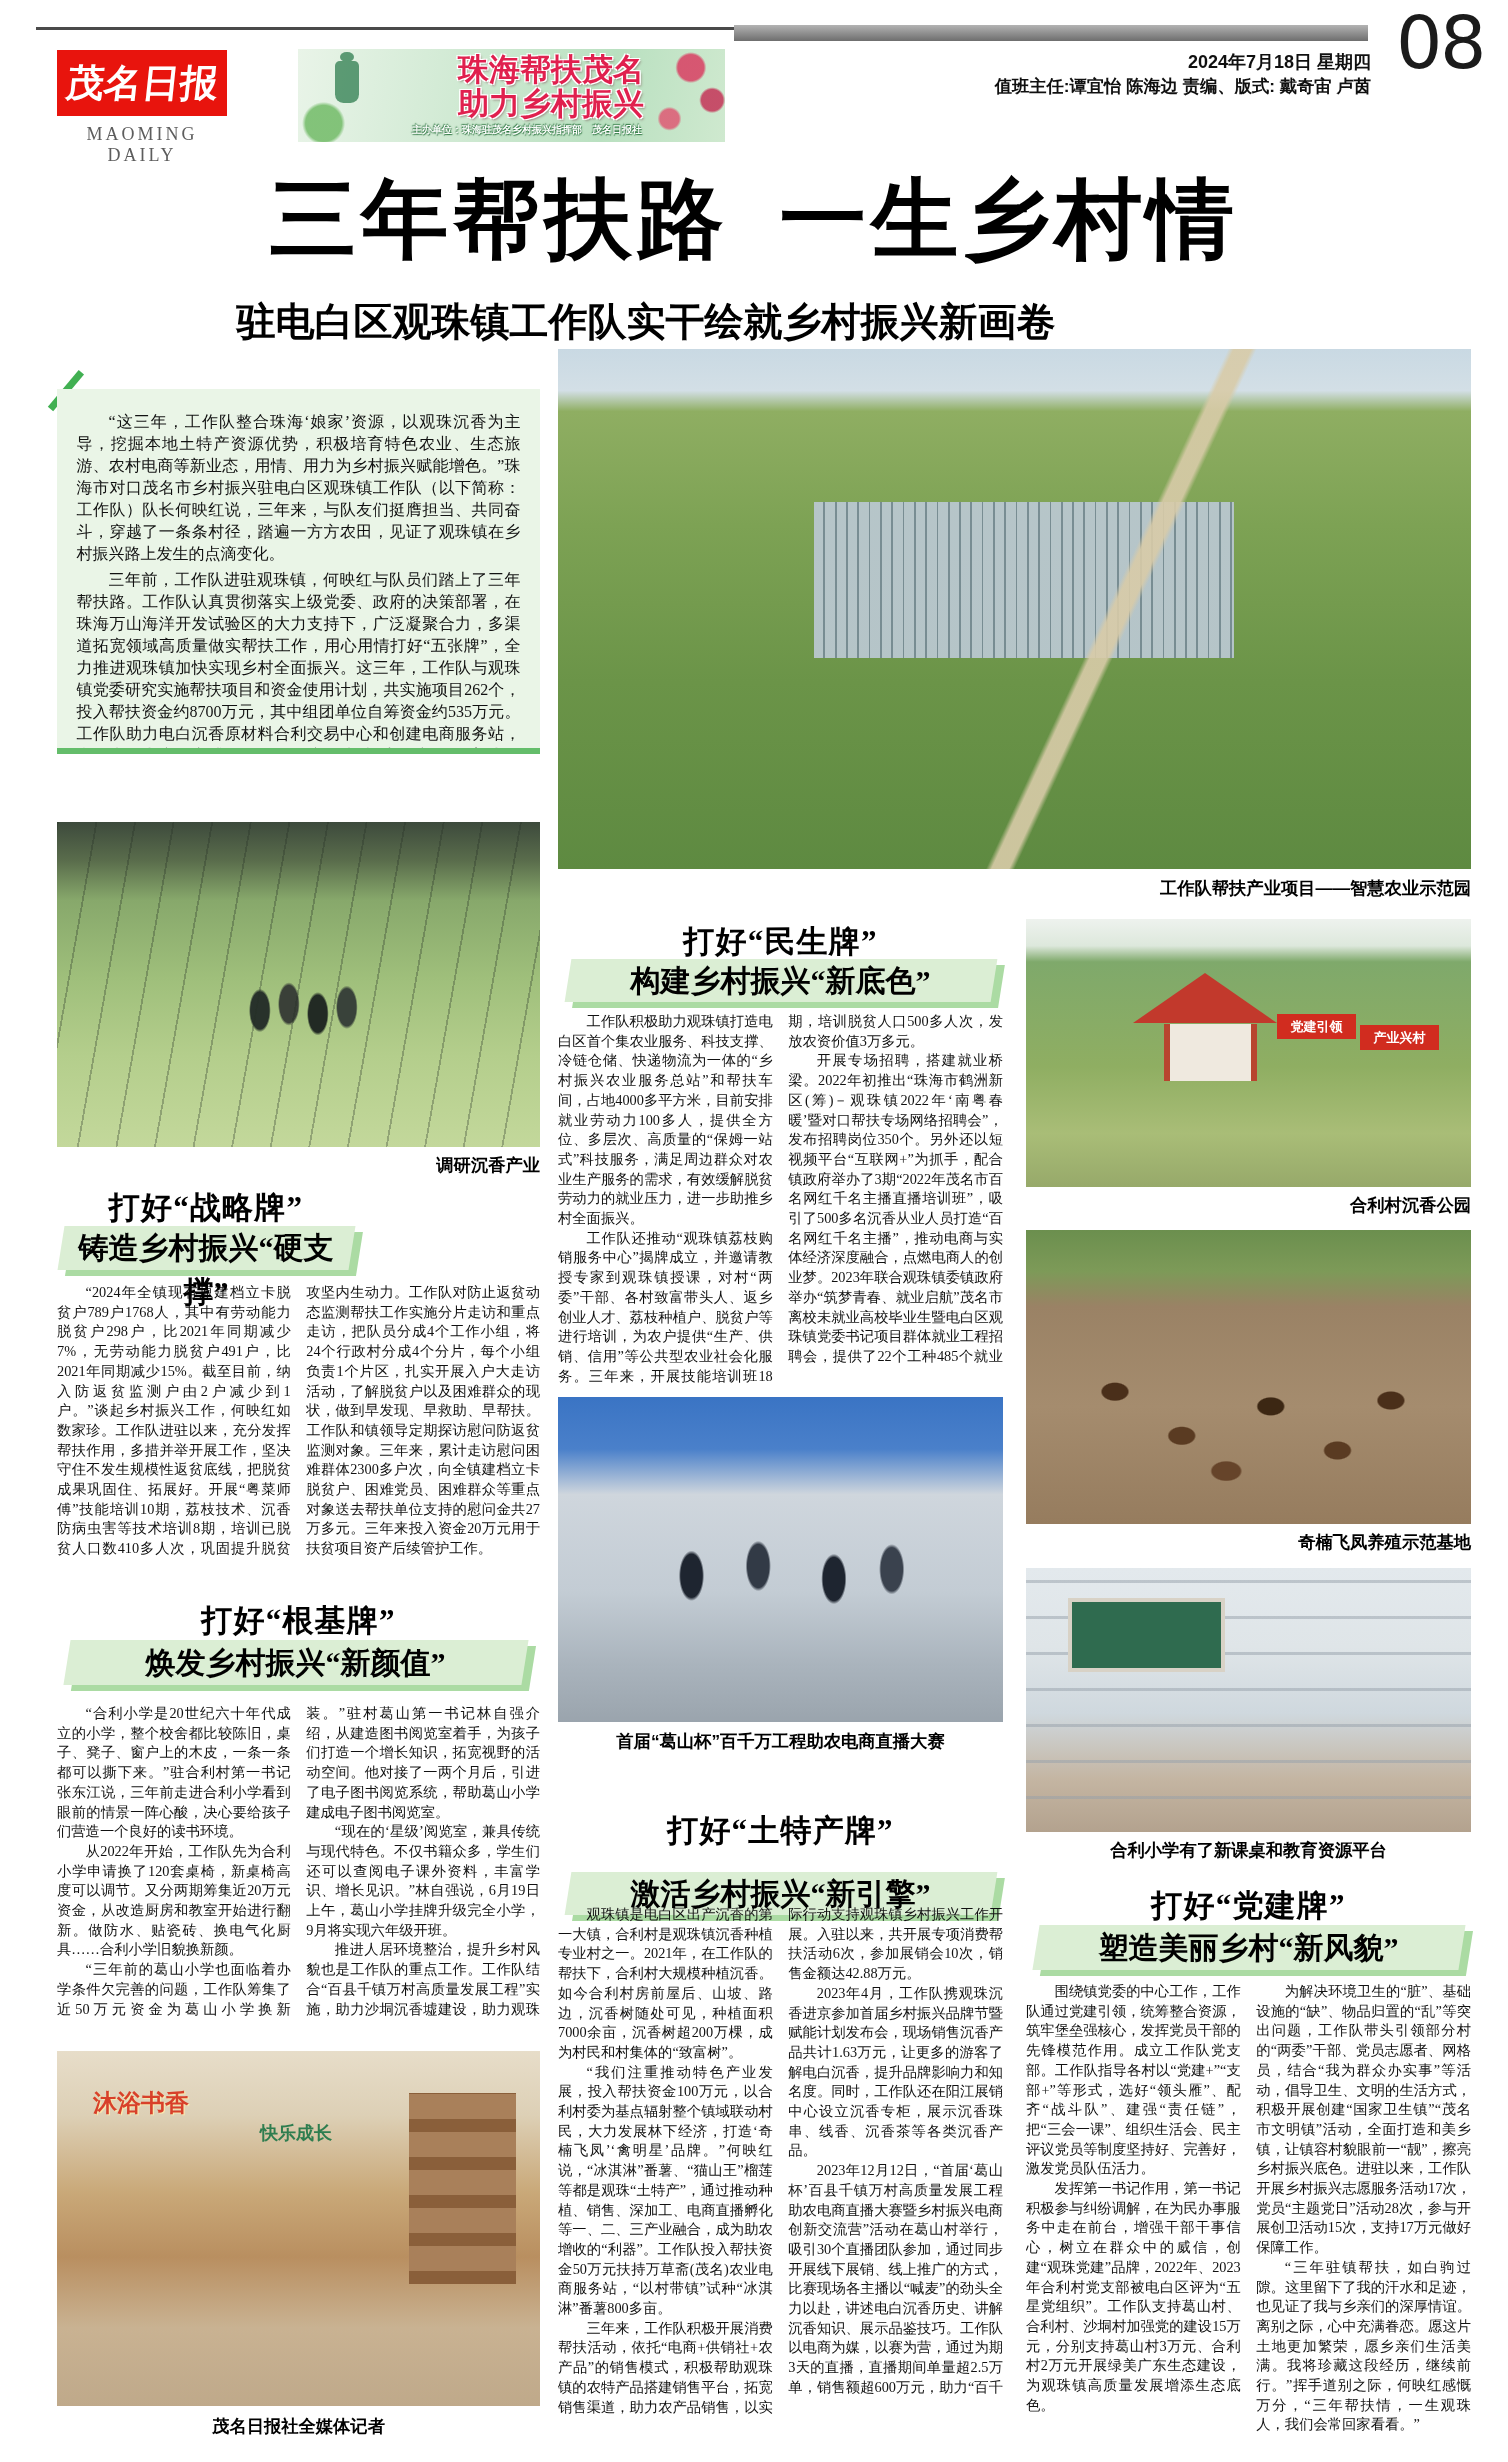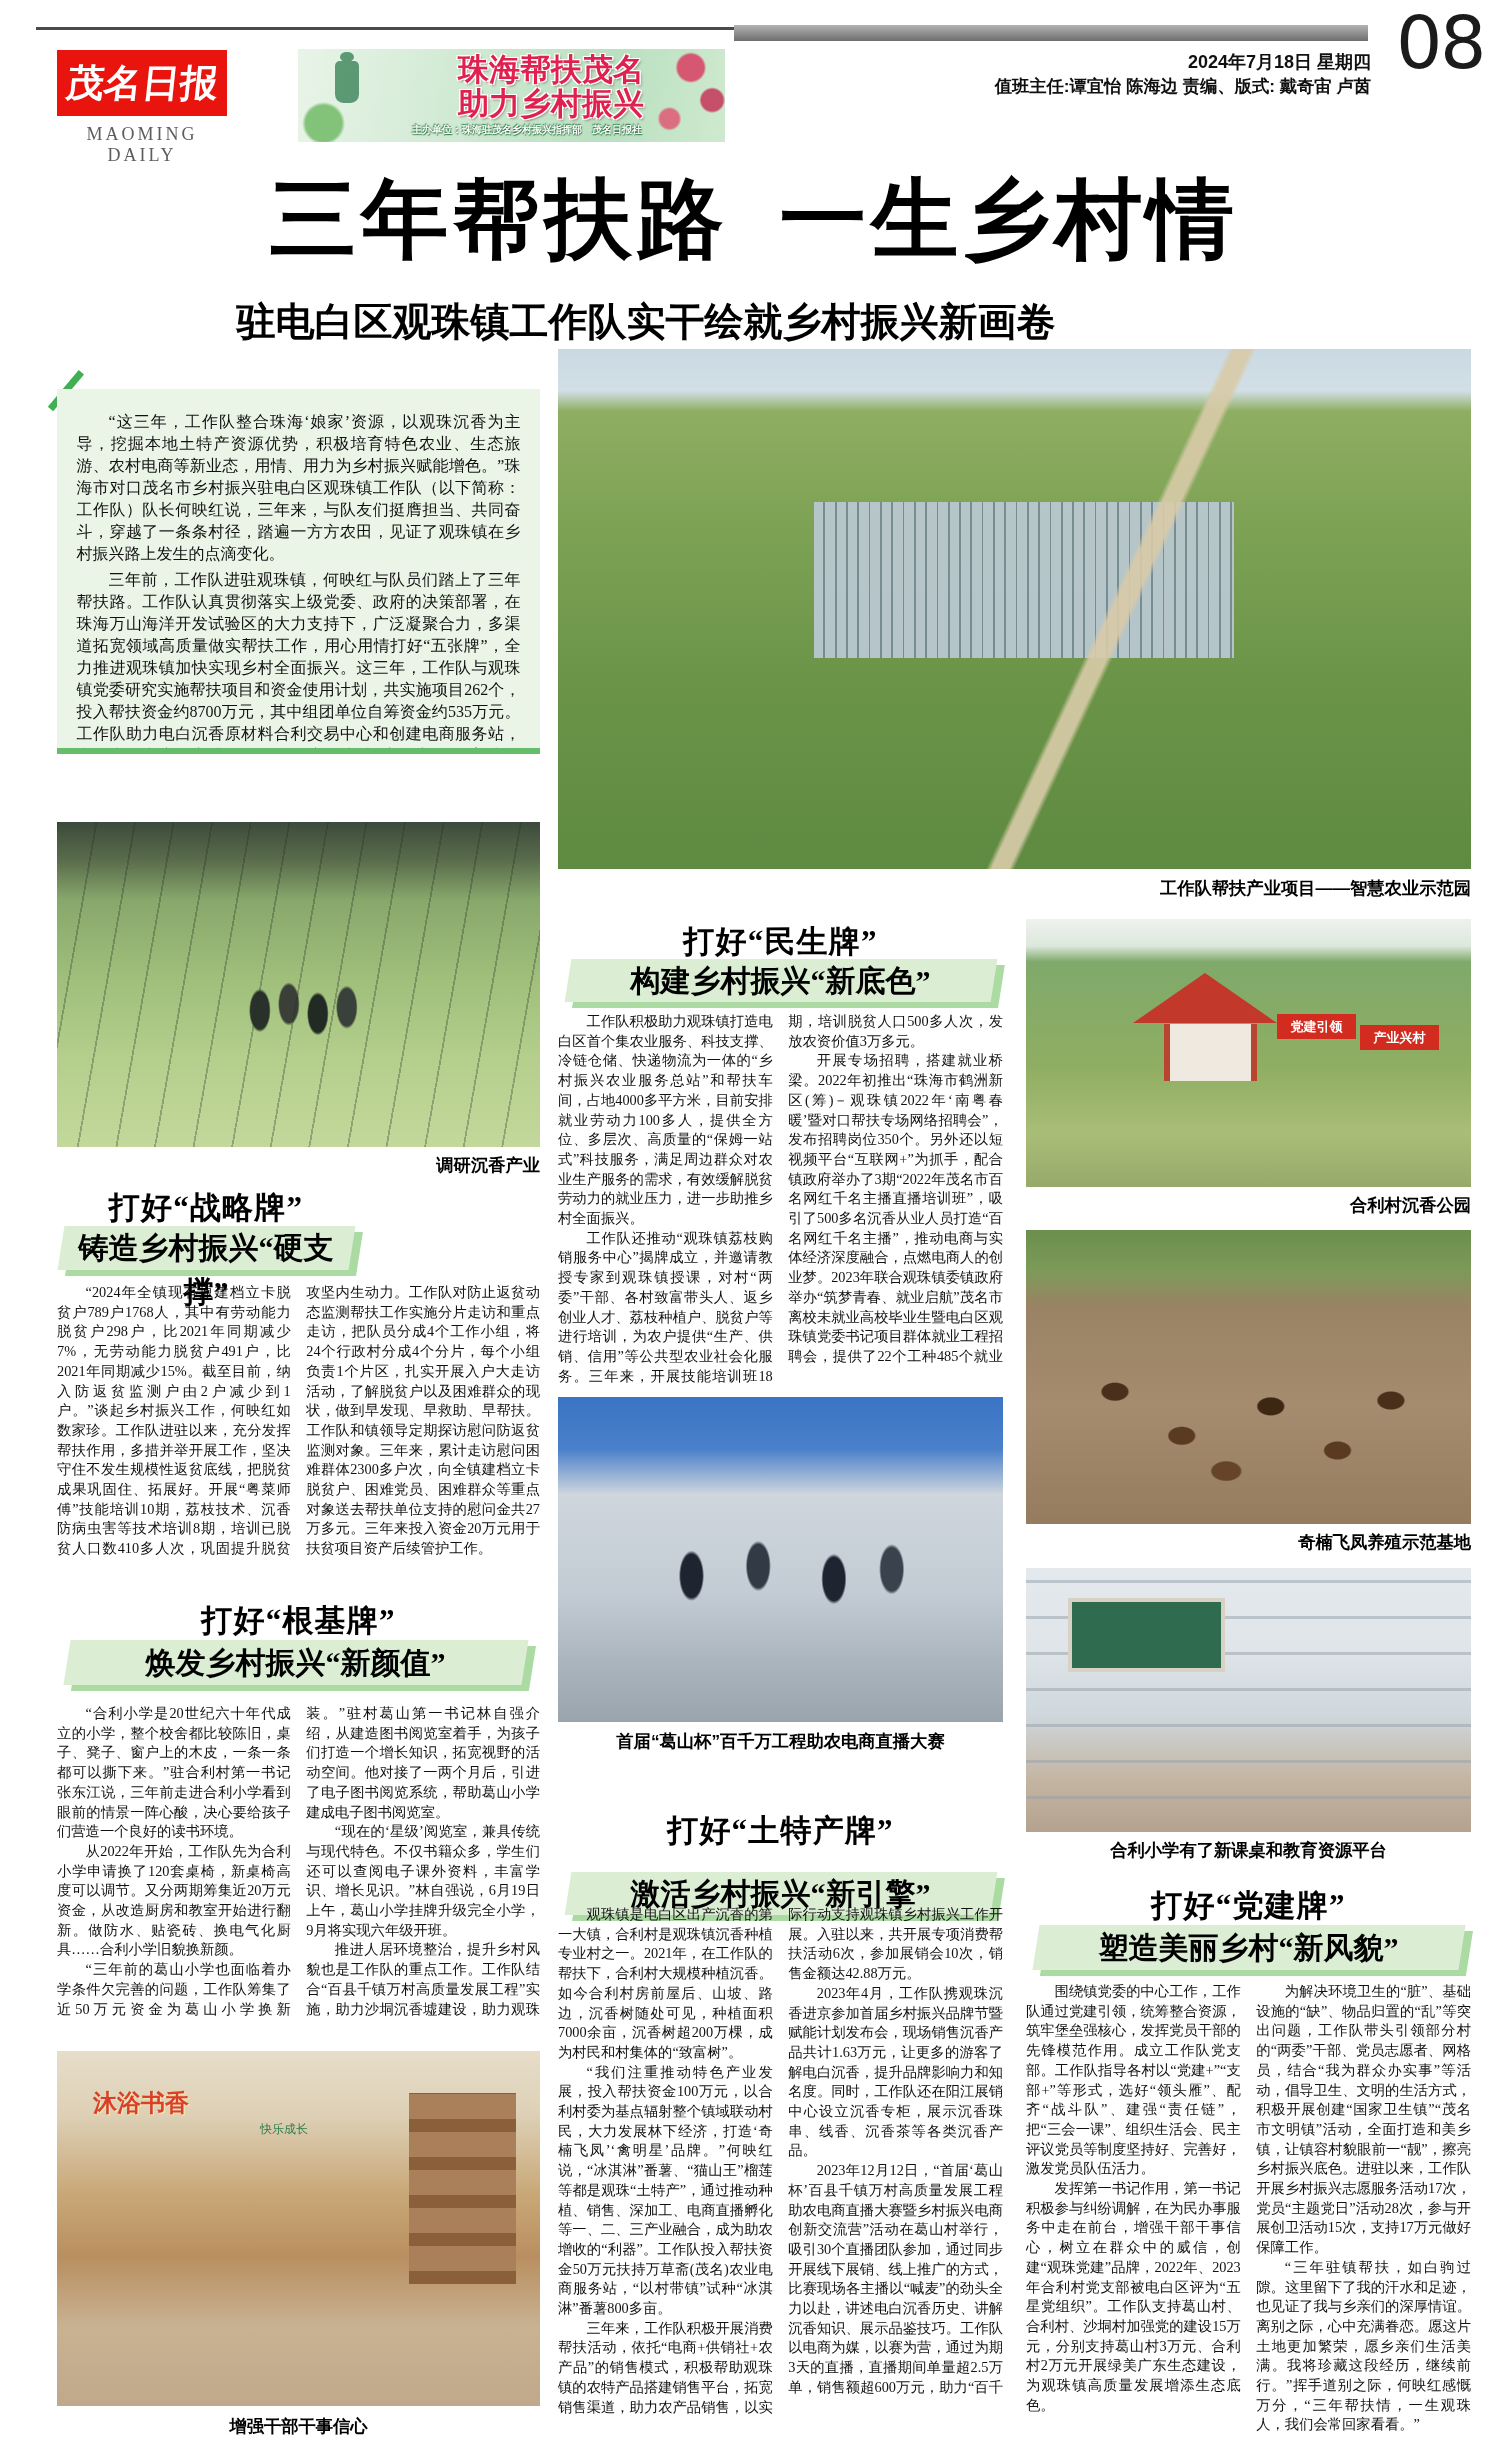--- a/index.html
+++ b/index.html
@@ -108,21 +108,21 @@
        radial-gradient(ellipse 18px 36px at 45% 52%,#323a46 60%,rgba(0,0,0,0) 70%),
        radial-gradient(ellipse 18px 36px at 62% 56%,#1e2530 60%,rgba(0,0,0,0) 70%),
        radial-gradient(ellipse 18px 36px at 75% 53%,#3a424e 60%,rgba(0,0,0,0) 70%),
        linear-gradient(180deg,#3a74c4 0%,#4a80ca 16%,#cfd6dd 30%,#c3ccd4 60%,#aab4bd 82%,#9aa4ad 100%);}
   .cap-livestream{left:558px;top:1729px;width:445px;text-align:center;}
   .photo-library{left:57px;top:2051px;width:483px;height:355px;
      background:
        linear-gradient(180deg,#e7ddc9 0%,#ddd0b6 18%,#c9a878 40%,#b98f60 58%,#c9b292 78%,#bfa98a 100%);}
   .lib-wall{position:absolute;left:36px;top:36px;font-weight:900;font-size:24px;color:#d8402a;
             text-shadow:1.2px 1.2px 0 #f7e8b0;}
-  .lib-wall2{position:absolute;left:203px;top:70px;font-weight:normal;font-size:12px;color:#2e7d4f;}
+  .lib-wall2{position:absolute;left:203px;top:70px;font-weight:bold;font-size:18px;color:#2e7d4f;}
   .shelf{position:absolute;right:24px;top:42px;width:107px;height:191px;
      background:repeating-linear-gradient(0deg,#8a5f3a 0 13px,#a9805a 13px 38px);}
   .cap-library{left:57px;top:2414px;width:483px;text-align:center;}
   
   .sec-title{font-weight:bold;font-size:31px;line-height:1.1;text-align:center;
              letter-spacing:1.2px;color:#000;}
   .band{text-align:center;font-weight:bold;font-size:30px;color:#000;}
   .band::before{content:"";position:absolute;left:3.6px;right:3.6px;top:0;bottom:0;
      background:#dbeed4;transform:skewX(-9deg);box-shadow:8.4px 6px 0 #abdba3;z-index:0;}
   .band span{position:relative;z-index:1;}
@@ -196,21 +196,21 @@
       <p>“三年前的葛山小学也面临着办学条件欠完善的问题，工作队筹集了近50万元资金为葛山小学换新装。”驻村葛山第一书记林自强介绍，从建造图书阅览室着手，为孩子们打造一个增长知识，拓宽视野的活动空间。他对接了一两个月后，引进了电子图书阅览系统，帮助葛山小学建成电子图书阅览室。</p>
       <p>“现在的‘星级’阅览室，兼具传统与现代特色。不仅书籍众多，学生们还可以查阅电子课外资料，丰富学识、增长见识。”林自强说，6月19日上午，葛山小学挂牌升级完全小学，9月将实现六年级开班。</p>
       <p>推进人居环境整治，提升乡村风貌也是工作队的重点工作。工作队结合“百县千镇万村高质量发展工程”实施，助力沙垌沉香墟建设，助力观珠镇人居环境和美丽宜居整治行动，争取支持资金25万元用于购买2辆执法巡逻车和1辆垃圾清运车，提升群众的安全感和幸福感。</p>
     </div>
 
   <div class="abs photo photo-library">
     <div class="lib-wall">沐浴书香</div>
     <div class="lib-wall2">快乐成长</div>
     <div class="shelf"></div>
   </div>
-  <div class="abs cap cap-library">增强干部干事信心</div>
+  <div class="abs cap cap-library">茂名日报社全媒体记者</div>
 
   <div class="abs photo photo-aerial"></div>
   <div class="abs cap cap-aerial">工作队帮扶产业项目——智慧农业示范园</div>
 
   <div class="abs sec-title t-livelihood">打好“民生牌”</div>
   <div class="abs band b-livelihood"><span>构建乡村振兴“新底色”</span></div>
   <div class="abs body-cols bd-livelihood">
       <p>工作队积极助力观珠镇打造电白区首个集农业服务、科技支撑、冷链仓储、快递物流为一体的“乡村振兴农业服务总站”和帮扶车间，占地4000多平方米，目前安排就业劳动力100多人，提供全方位、多层次、高质量的“保姆一站式”科技服务，满足周边群众对农业生产服务的需求，有效缓解脱贫劳动力的就业压力，进一步助推乡村全面振兴。</p>
       <p>工作队还推动“观珠镇荔枝购销服务中心”揭牌成立，并邀请教授专家到观珠镇授课，对村“两委”干部、各村致富带头人、返乡创业人才、荔枝种植户、脱贫户等进行培训，为农户提供“生产、供销、信用”等公共型农业社会化服务。三年来，开展技能培训班18期，培训脱贫人口500多人次，发放农资价值3万多元。</p>
       <p>开展专场招聘，搭建就业桥梁。2022年初推出“珠海市鹤洲新区(筹)－观珠镇2022年‘南粤春暖’暨对口帮扶专场网络招聘会”，发布招聘岗位350个。另外还以短视频平台“互联网+”为抓手，配合镇政府举办了3期“2022年茂名市百名网红千名主播直播培训班”，吸引了500多名沉香从业人员打造“百名网红千名主播”，推动电商与实体经济深度融合，点燃电商人的创业梦。2023年联合观珠镇委镇政府举办“筑梦青春、就业启航”茂名市离校未就业高校毕业生暨电白区观珠镇党委书记项目群体就业工程招聘会，提供了22个工种485个就业岗位，让观珠镇的群众选“就”在家门口。</p>

